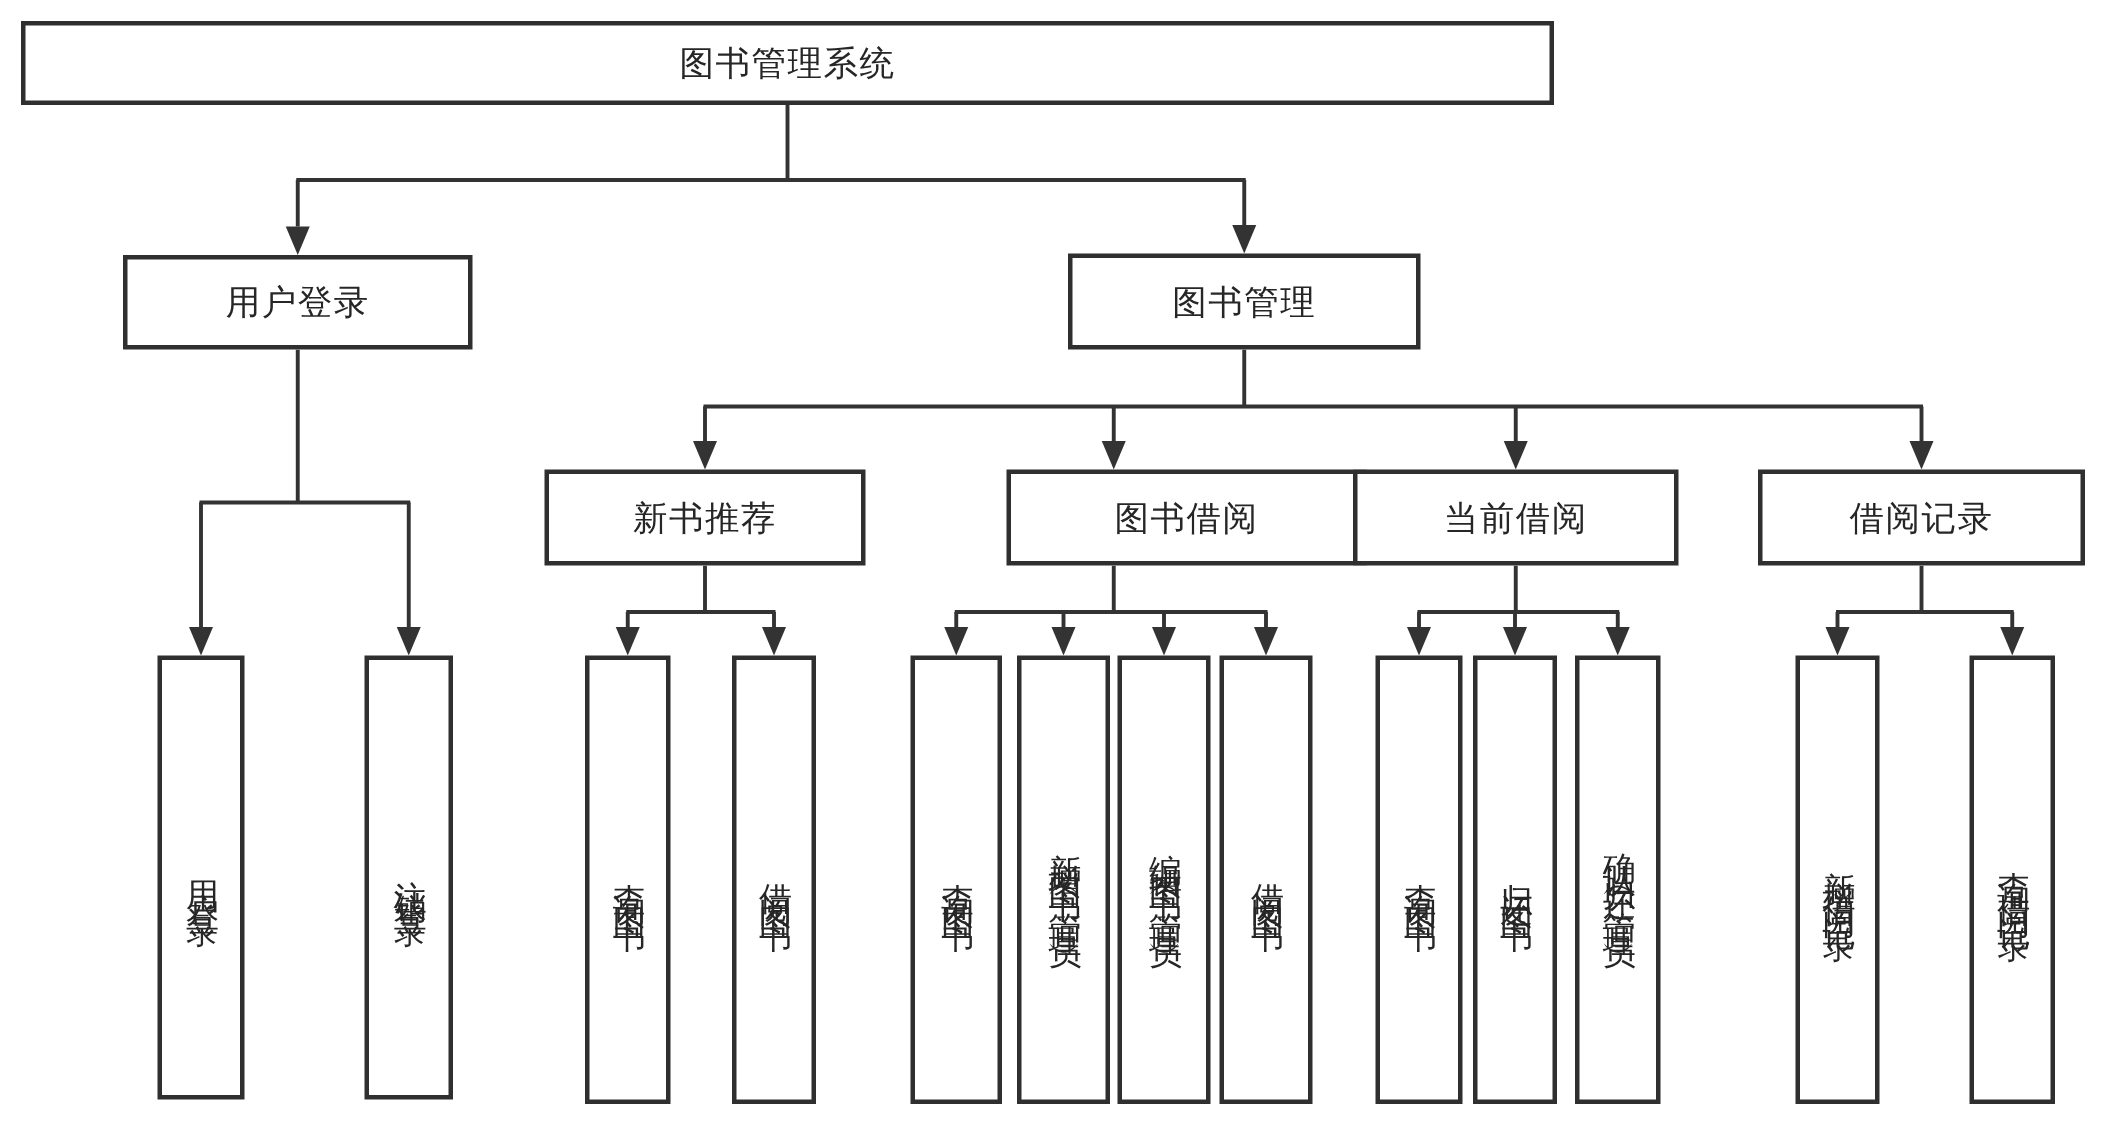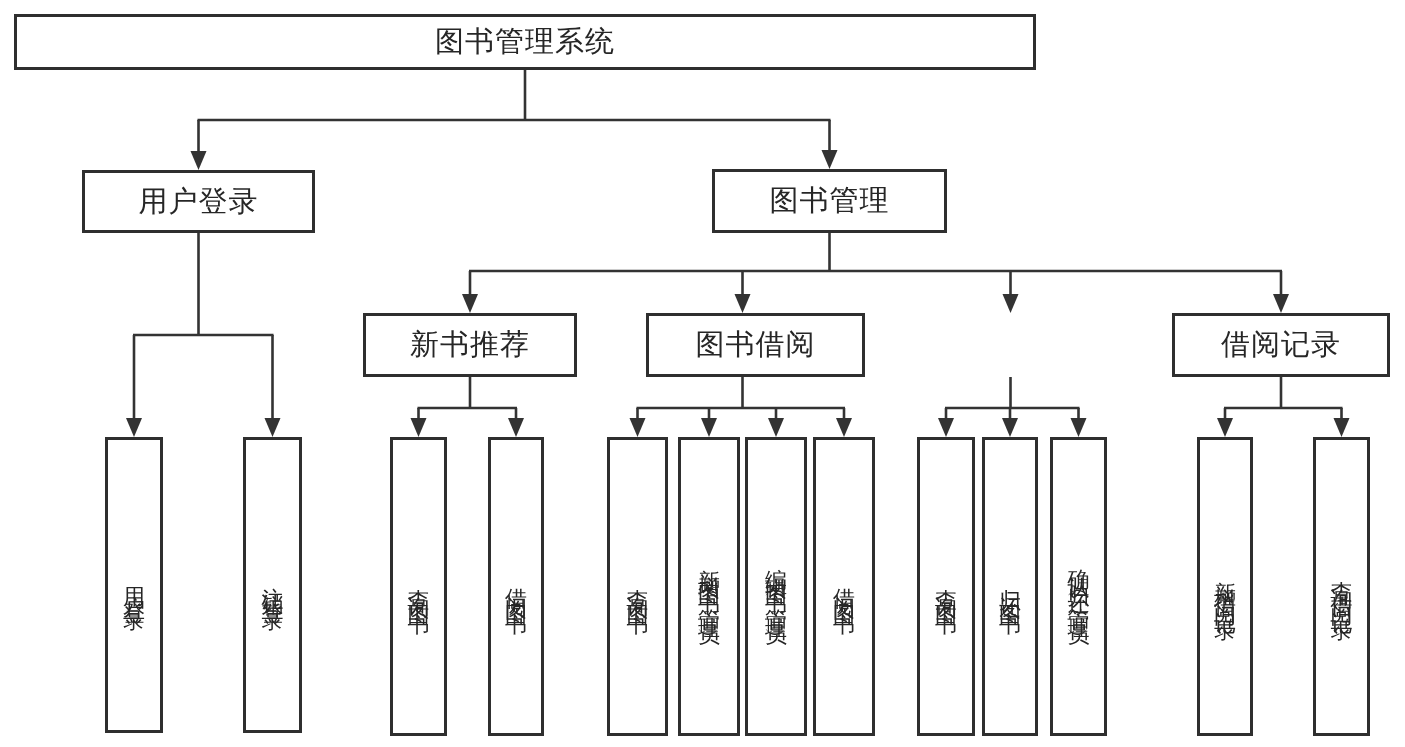--- a/index.html
+++ b/index.html
@@ -39,21 +39,21 @@
   }
   .box {
     position: absolute;
     box-sizing: border-box;
     border: 3px solid var(--box-border);
     background: var(--background);
     display: flex;
     align-items: center;
     justify-content: center;
     color: var(--text);
-    font-size: 29px;
+    font-size: 23px;
     letter-spacing: 1px;
     text-align: center;
     white-space: nowrap;
   }
   .box.v {
     writing-mode: vertical-rl;
     text-orientation: mixed;
     font-size: 22px;
     letter-spacing: 8px;
     white-space: normal;
@@ -138,21 +138,22 @@
     <polygon points="1217,418 1233,418 1225,437"></polygon>
     <polygon points="1333.5,418 1349.5,418 1341.5,437"></polygon>
   </svg>
 
   <div class="box" style="left:14px; top:14px; width:1022px; height:56px;">图书管理系统</div>
 
   <div class="box" style="left:82px; top:170px; width:233px; height:63px;">用户登录</div>
   <div class="box" style="left:712px; top:169px; width:235px; height:64px;">图书管理</div>
 
   <div class="box" style="left:363px; top:313px; width:214px; height:64px;">新书推荐</div>
-  <div class="box" style="left:646px; top:313px; width:219px; height:64px;">图书借阅</div>
+  <div class="box" style="left:671px; top:313px; width:240px; height:64px;">图书借阅</div>
+  <div class="box" style="left:902px; top:313px; width:217px; height:64px;">当前借阅</div>
   <div class="box" style="left:1172px; top:313px; width:218px; height:64px;">借阅记录</div>
 
   <div class="box v" style="left:105px; top:437px; width:58px; height:296px;">用户登录</div>
   <div class="box v" style="left:243px; top:437px; width:59px; height:296px;">注销登录</div>
 
   <div class="box v" style="left:390px; top:437px; width:57px; height:299px;">查询图书</div>
   <div class="box v" style="left:488px; top:437px; width:56px; height:299px;">借阅图书</div>
 
   <div class="box v" style="left:607px; top:437px; width:61px; height:299px;">查询图书</div>
   <div class="box v" style="left:678px; top:437px; width:62px; height:299px;">新增图书（管理员）</div>

